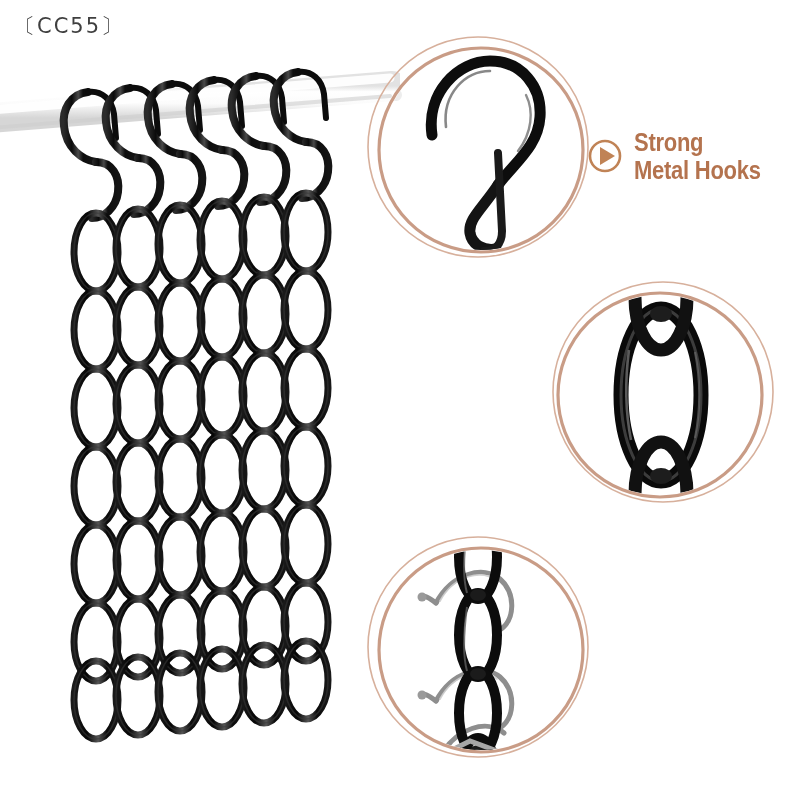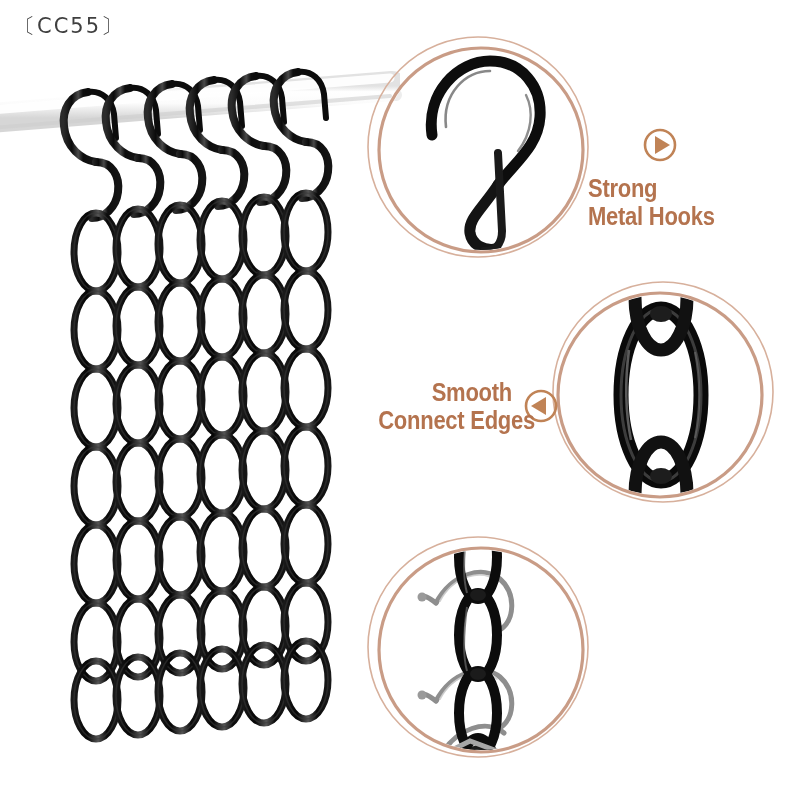--- a/index.html
+++ b/index.html
@@ -50,21 +50,21 @@
   }
 
   
   .feature-label {
     position: absolute;
     display: flex;
     align-items: center;
     gap: 12px;
     white-space: nowrap;
   }
-  .feature-label.right-side { flex-direction: column; }
+  .feature-label.right-side { }
   .feature-label.left-side  { flex-direction: row; }
   .feature-text {
     font-family: "Liberation Sans", sans-serif;
     font-weight: bold;
     font-size: 25px;
     line-height: 1.12;
     color: #b4734e;
     letter-spacing: -0.3px;
     transform: scaleX(0.88);
     transform-origin: left center;
@@ -288,30 +288,20 @@
 
         <ellipse cx="116" cy="34" rx="11" ry="8" fill="#1d1d1d"></ellipse>
         <ellipse cx="116" cy="196" rx="11" ry="8" fill="#1d1d1d"></ellipse>
         <path d="M 84 70 C 80 100, 80 130, 86 160" fill="none" stroke="#6f6f6f" stroke-width="2.6" opacity="0.8"></path>
         <path d="M 150 72 C 156 102, 156 128, 150 158" fill="none" stroke="#686868" stroke-width="2.2" opacity="0.7"></path>
       </g>
       <circle cx="115" cy="115" r="102" fill="none" stroke="#c99c86" stroke-width="3.2"></circle>
       <circle cx="118" cy="112" r="110" fill="none" stroke="#d7b09c" stroke-width="1.6"></circle>
     </svg>
   </div>
-  <div class="feature-label left-side" style="left:360px; top:378px;">
-    <div class="feature-text align-right" style="width:152px;">
-      <span class="line">Smooth</span>
-      <span class="line">Connect Edges</span>
-    </div>
-    <svg class="marker-icon" viewBox="0 0 34 34">
-      <circle cx="17" cy="17" r="15" fill="none" stroke="#c08356" stroke-width="2.6"></circle>
-      <path d="M 22 8 L 7 17 L 22 26 Z" fill="#c08356"></path>
-    </svg>
-  </div>
 
   <div class="callout" style="left:366px; top:535px; width:230px; height:230px;">
     <svg width="230" height="230" viewBox="0 0 230 230">
       <circle cx="115" cy="115" r="100" fill="#ffffff"></circle>
       <g clip-path="url(#clipBot)">
         <clipPath id="clipBot">
             <circle cx="115" cy="115" r="100"></circle>
           </clipPath>
 
         <g stroke="#8e8e8e" stroke-width="5" fill="none" stroke-linecap="round">

